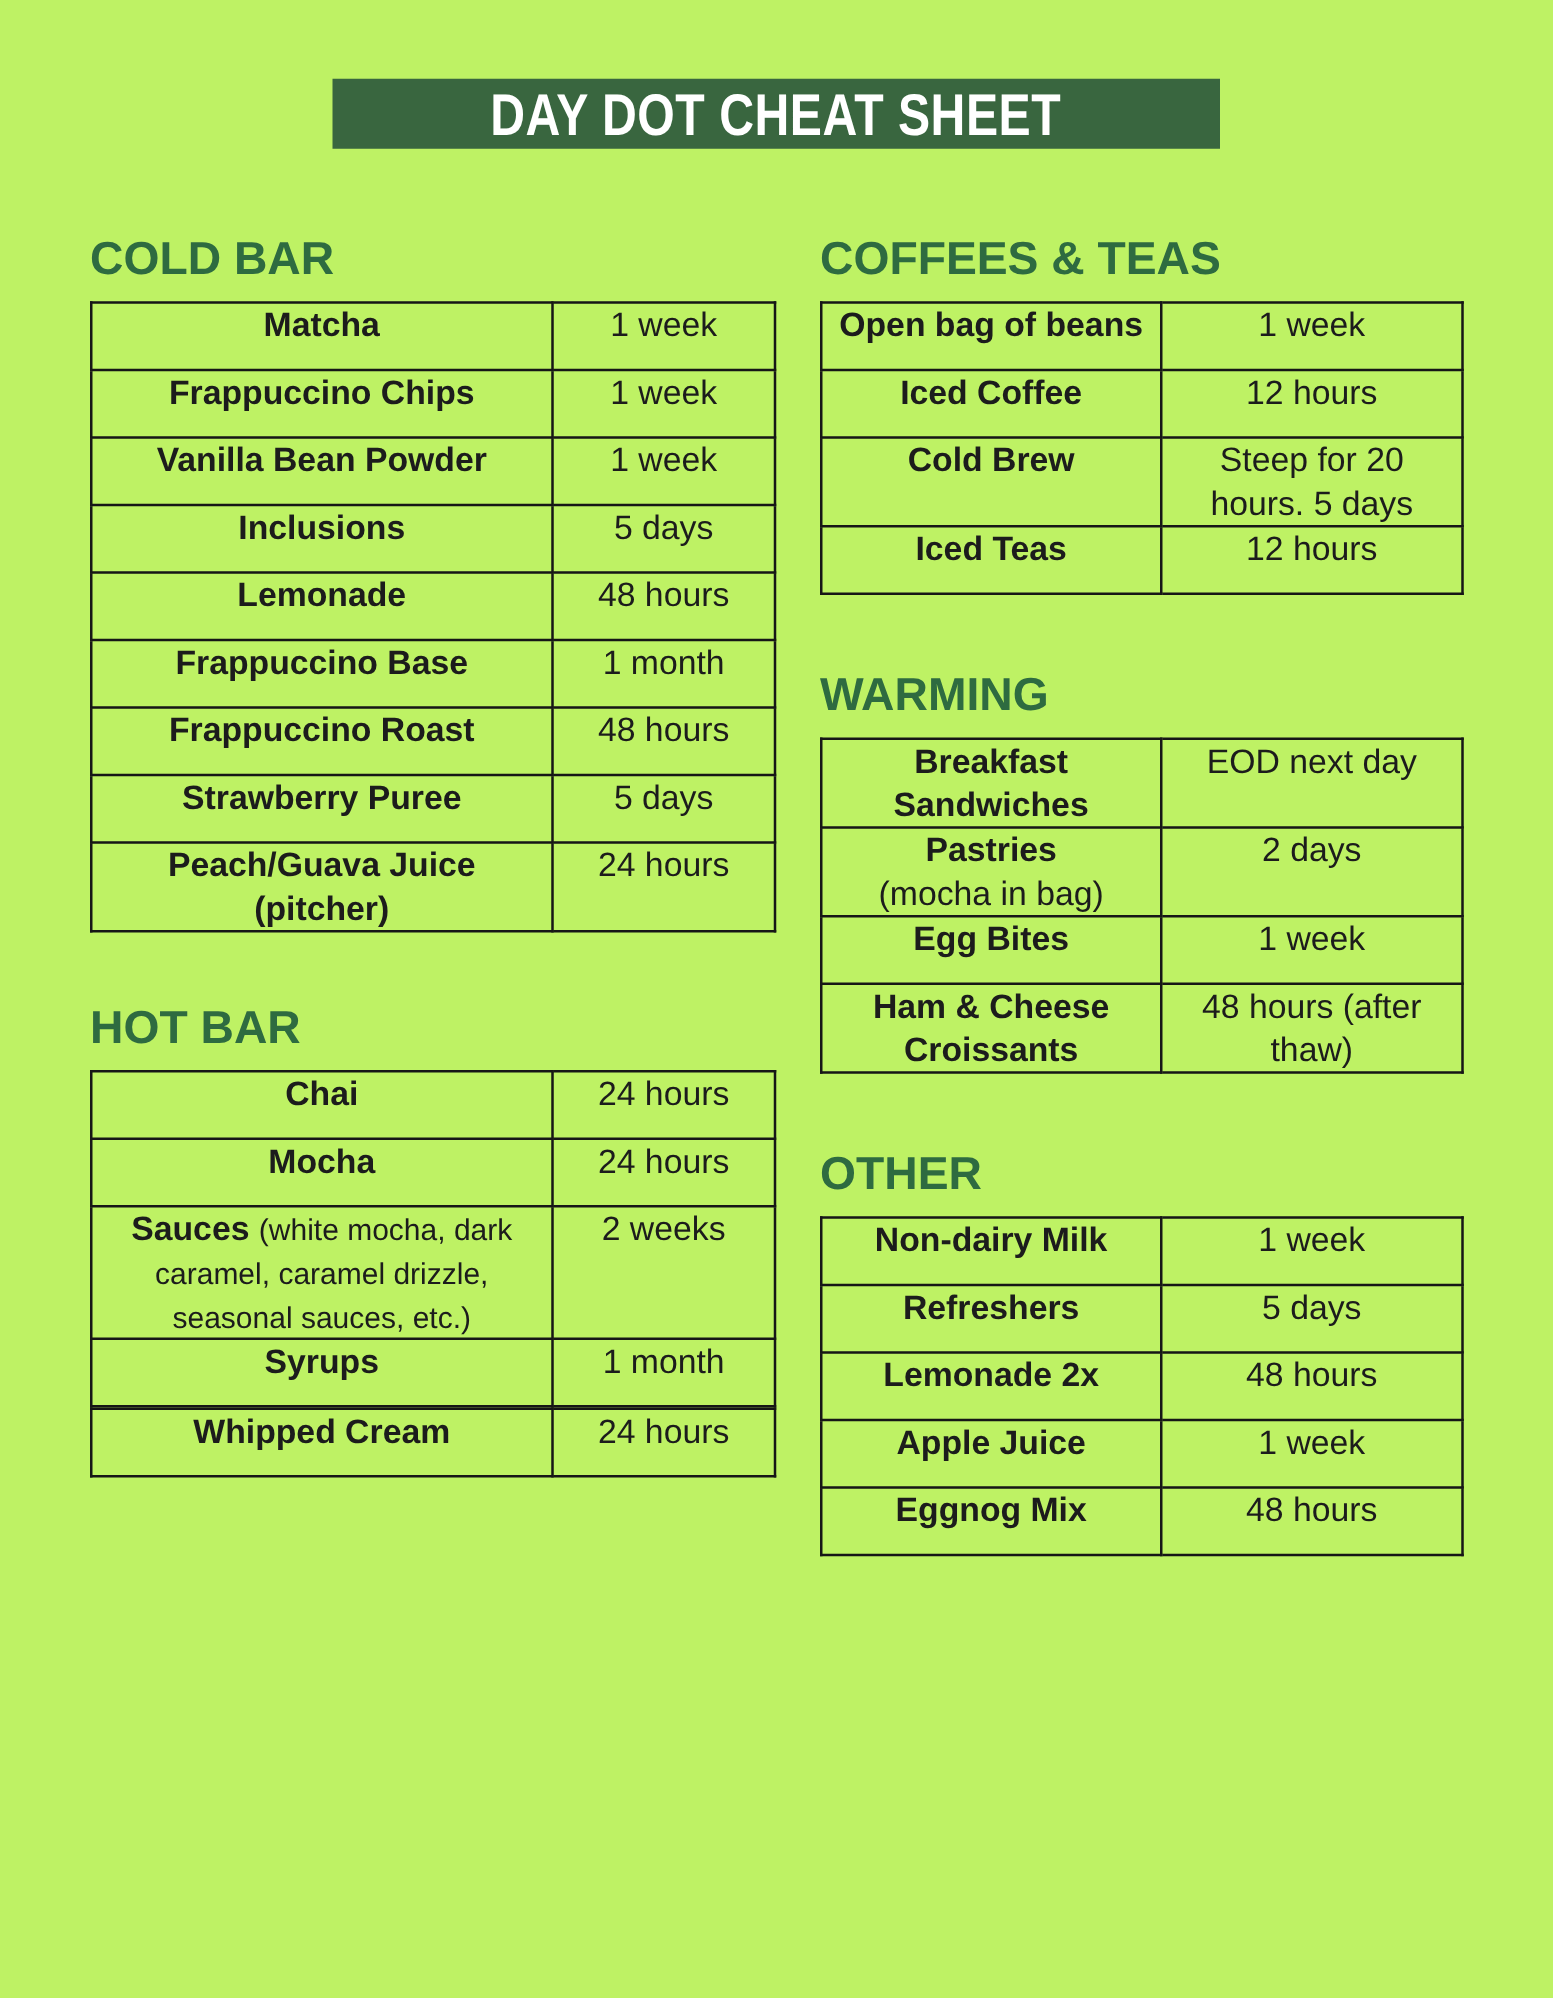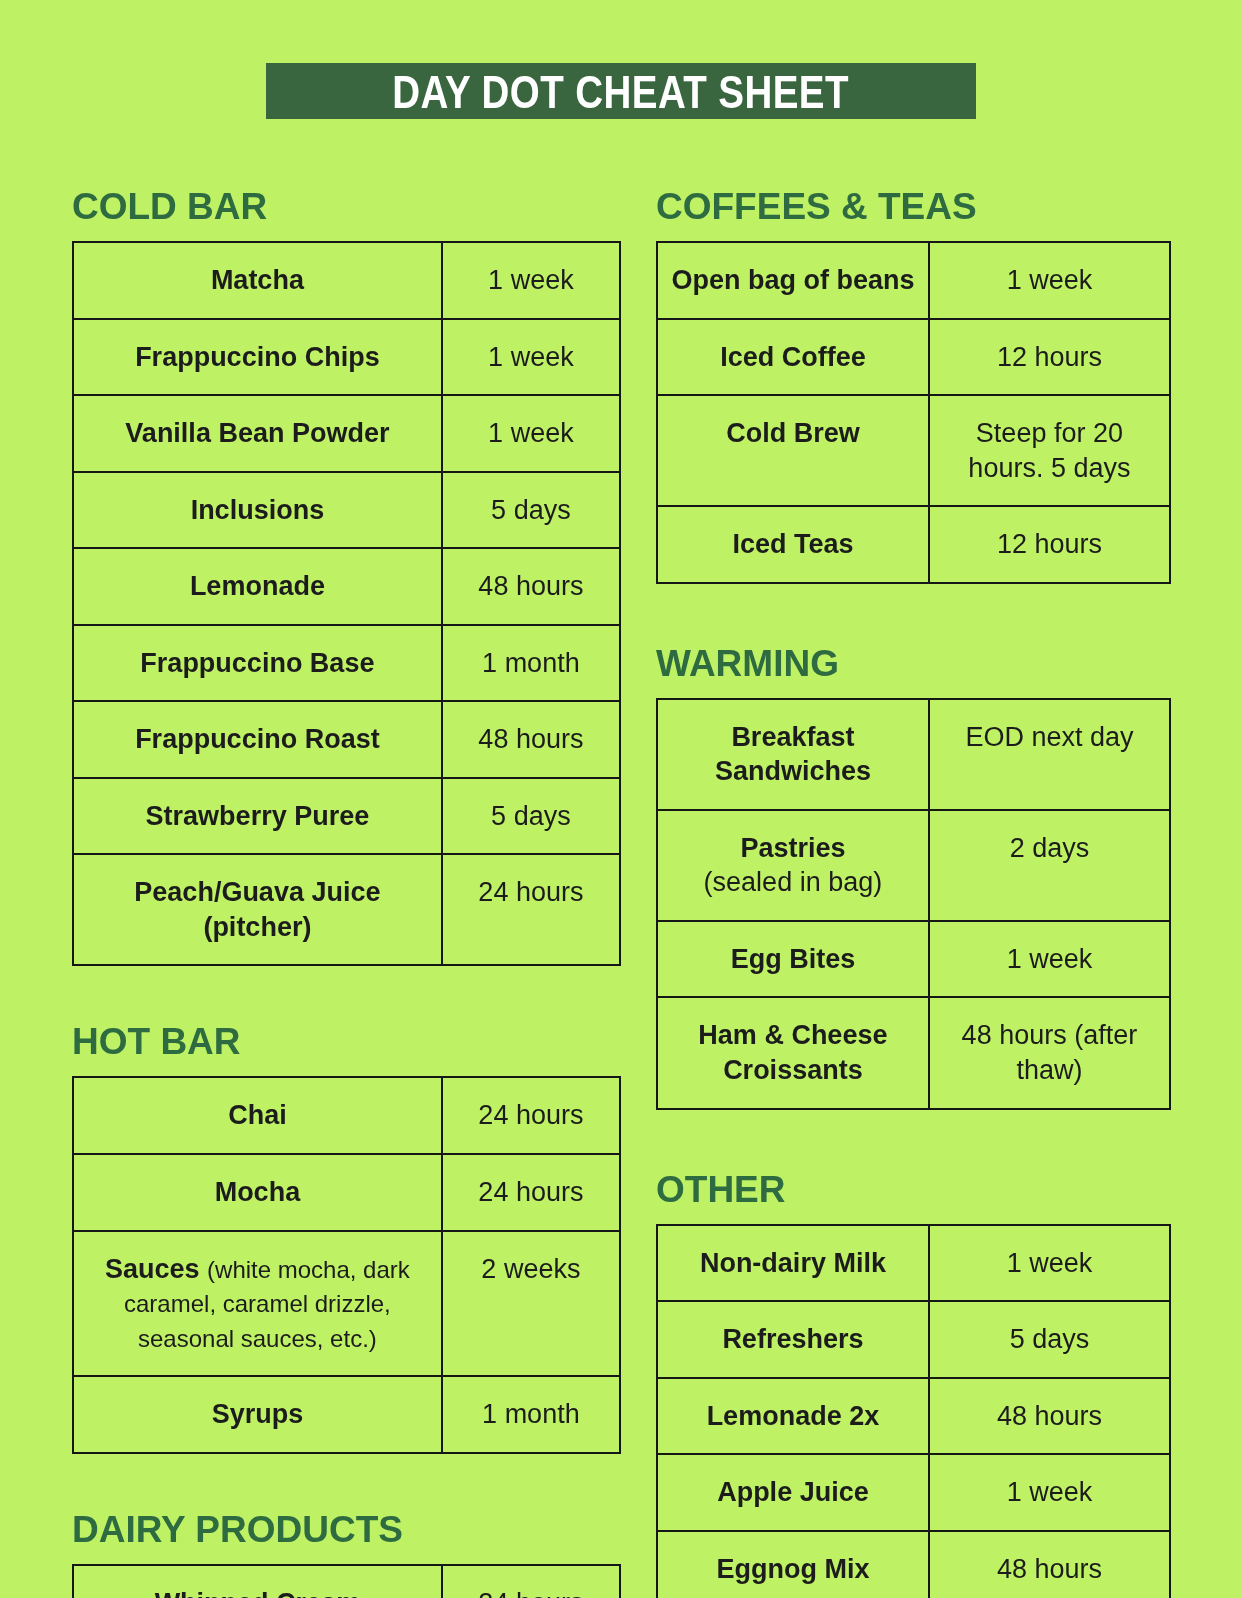--- a/index.html
+++ b/index.html
@@ -58,21 +58,21 @@
 
   table.sheet {
     border-collapse: collapse;
     width: 100%;
     table-layout: fixed;
   }
   table.sheet td {
     border: 2px solid #161616;
     vertical-align: top;
     text-align: center;
-    padding: 20px 10px;
+    padding: 0 10px;
     font-size: 27px;
     line-height: 1.28;
   }
   table.sheet tr { height: 54px; }
   td.item-cell { font-weight: bold; }
   .col-left  td.item-cell { width: 63.4%; }
   .col-right td.item-cell { width: 48.7%; }
   .note-inline {
     font-weight: normal;
     font-size: 24px;
@@ -151,21 +151,20 @@
                 <td class="duration-cell">2 weeks</td>
               </tr>
               <tr>
                 <td class="item-cell"><span>Syrups</span></td>
                 <td class="duration-cell">1 month</td>
               </tr>
             </tbody>
           </table>
         </section>
         <section>
-          <h2 class="section-title">DAIRY PRODUCTS</h2>
           <table class="sheet">
             <tbody>
               <tr>
                 <td class="item-cell"><span>Whipped Cream</span></td>
                 <td class="duration-cell">24 hours</td>
               </tr>
             </tbody>
           </table>
         </section>
       </div>
@@ -195,21 +194,21 @@
         </section>
         <section>
           <h2 class="section-title">WARMING</h2>
           <table class="sheet">
             <tbody>
               <tr>
                 <td class="item-cell"><span>Breakfast Sandwiches</span></td>
                 <td class="duration-cell">EOD next day</td>
               </tr>
               <tr>
-                <td class="item-cell"><span>Pastries</span><span class="note-block">(sealed in bag)</span></td>
+                <td class="item-cell"><span>Pastries</span><span class="note-block">(mocha in bag)</span></td>
                 <td class="duration-cell">2 days</td>
               </tr>
               <tr>
                 <td class="item-cell"><span>Egg Bites</span></td>
                 <td class="duration-cell">1 week</td>
               </tr>
               <tr>
                 <td class="item-cell"><span>Ham &amp; Cheese Croissants</span></td>
                 <td class="duration-cell">48 hours (after thaw)</td>
               </tr>

